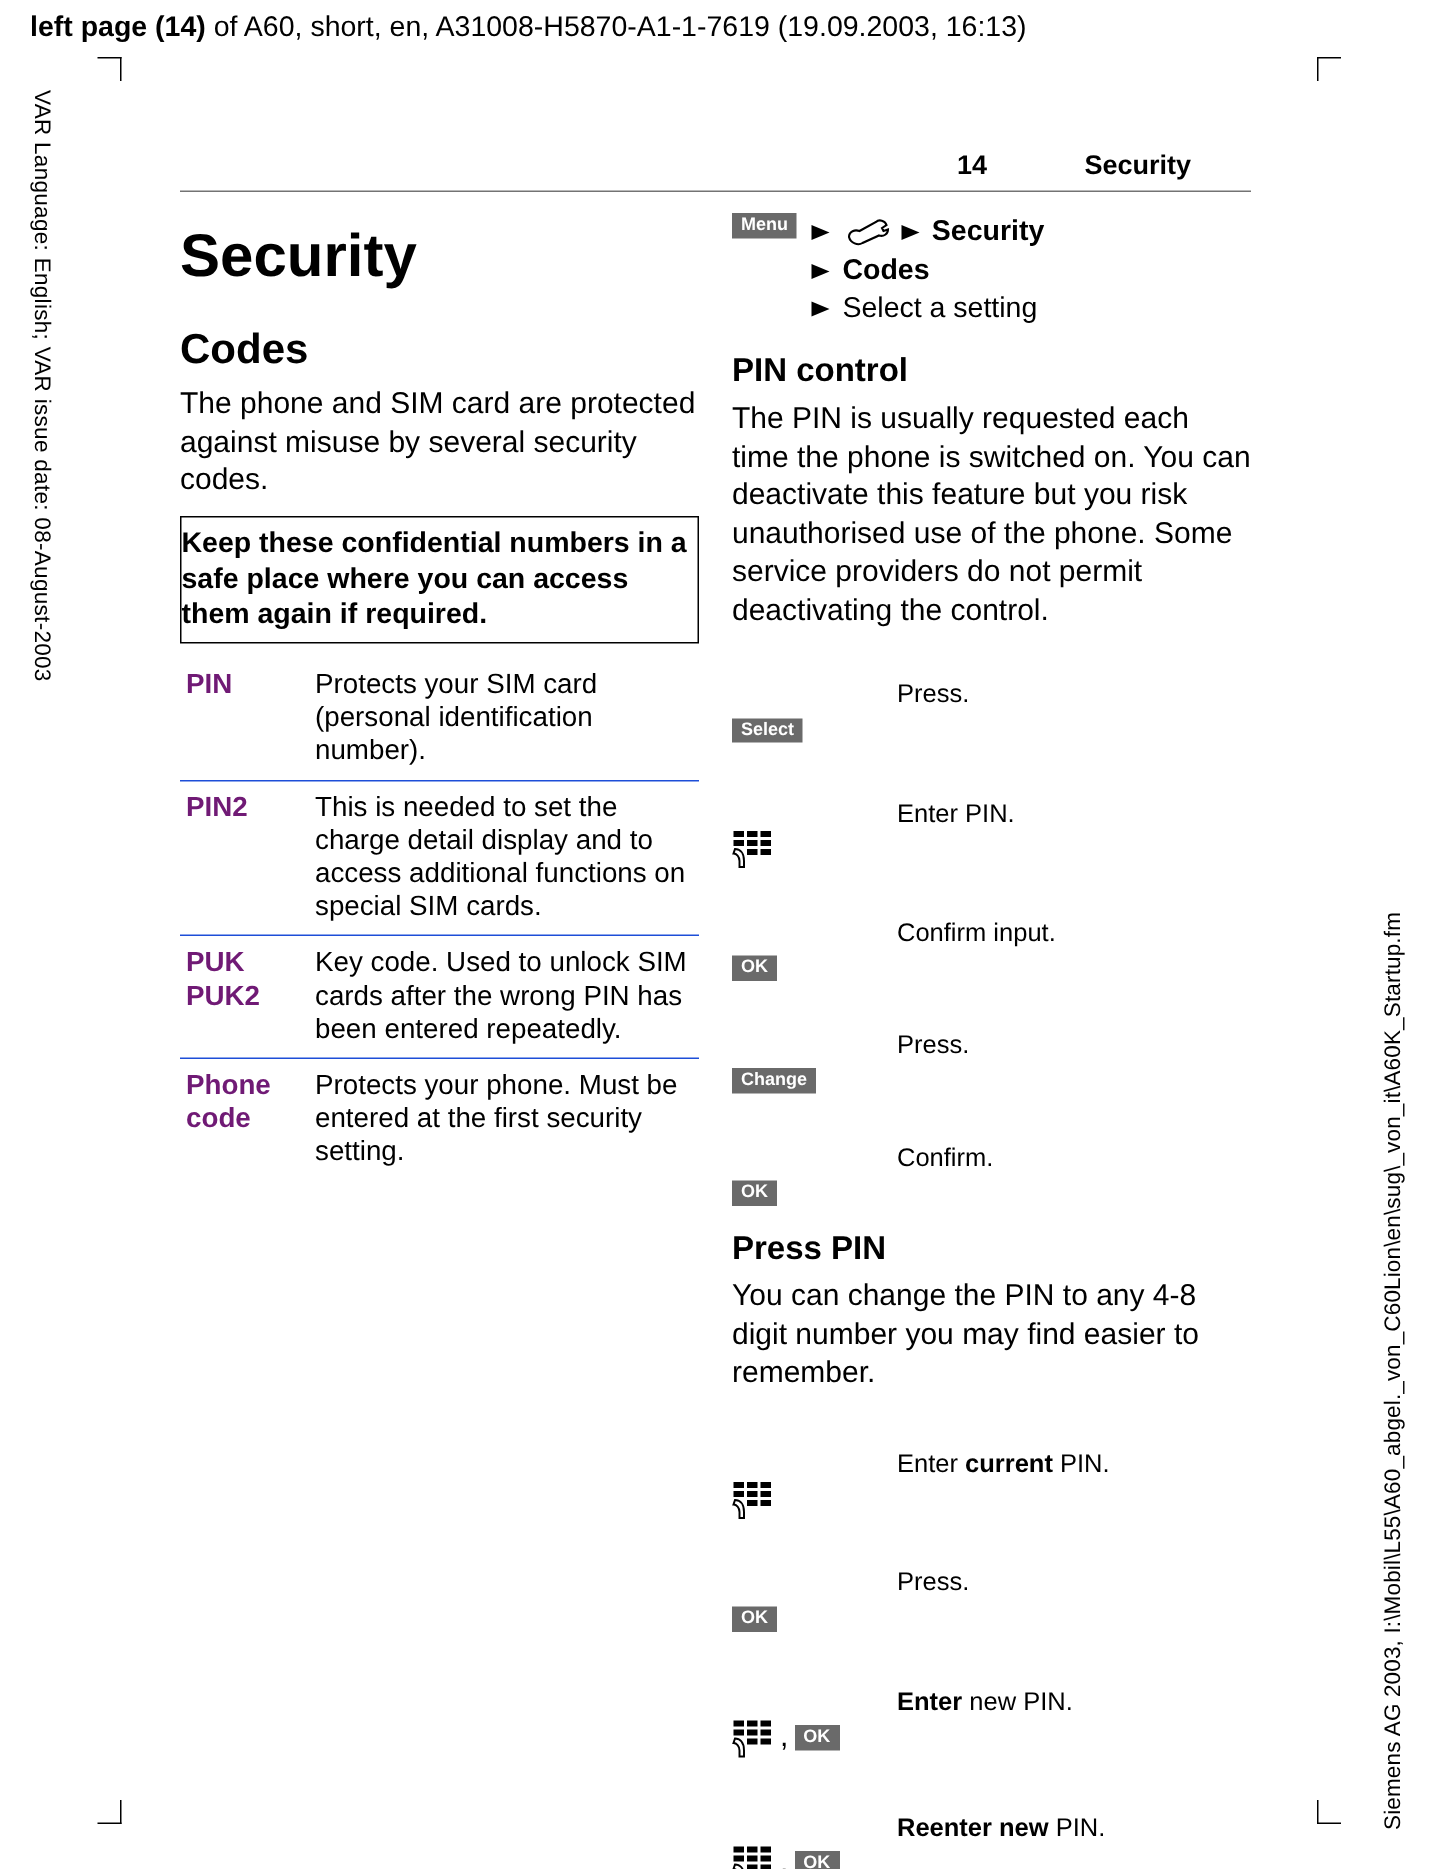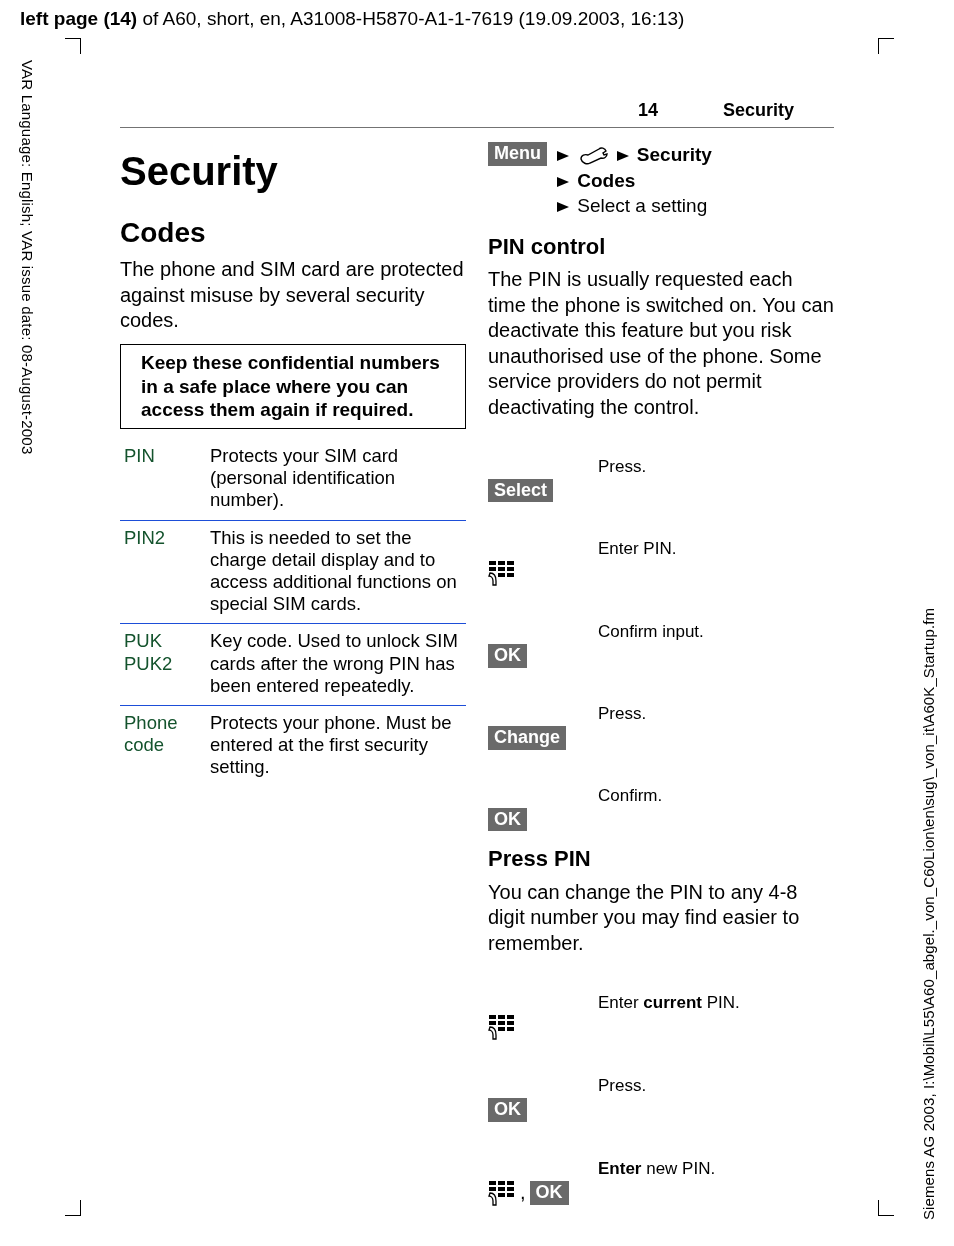--- a/index.html
+++ b/index.html
@@ -57,21 +57,21 @@
     margin: 0 0 6px 0;
   }
   h3 {
     font-size: 22px;
     font-weight: bold;
     margin: 14px 0 6px 0;
   }
   p { margin: 0 0 10px 0; }
   .notebox {
     border: 1px solid #000;
-    padding: 6px 20px;
+    padding: 6px 0;
     font-weight: bold;
     font-family: Arial, sans-serif;
     font-size: 19px;
     line-height: 1.25;
     margin-bottom: 10px;
     font-stretch: condensed;
   }
   table.codes {
     border-collapse: collapse;
     width: 100%;
@@ -81,30 +81,30 @@
   }
   table.codes td {
     border-top: 1px solid #1d4ed8;
     padding: 6px 8px 8px 4px;
     vertical-align: top;
     line-height: 1.2;
   }
   table.codes tr:first-child td { border-top: none; }
   table.codes td.lbl {
     width: 86px;
-    font-weight: normal;
-    color: #14532d;
+    font-weight: bold;
+    color: #701a75;
   }
   .softkey {
     display: inline-block;
     background: #6a6a6a;
     color: #fff;
     font-weight: bold;
     font-family: Arial, sans-serif;
-    font-size: 18px;
+    font-size: 12px;
     padding: 1px 6px 2px 6px;
     line-height: 1.15;
     font-stretch: condensed;
   }
   .navpath {
     display: flex;
     align-items: flex-start;
     margin-bottom: 8px;
     gap: 10px;
   }

